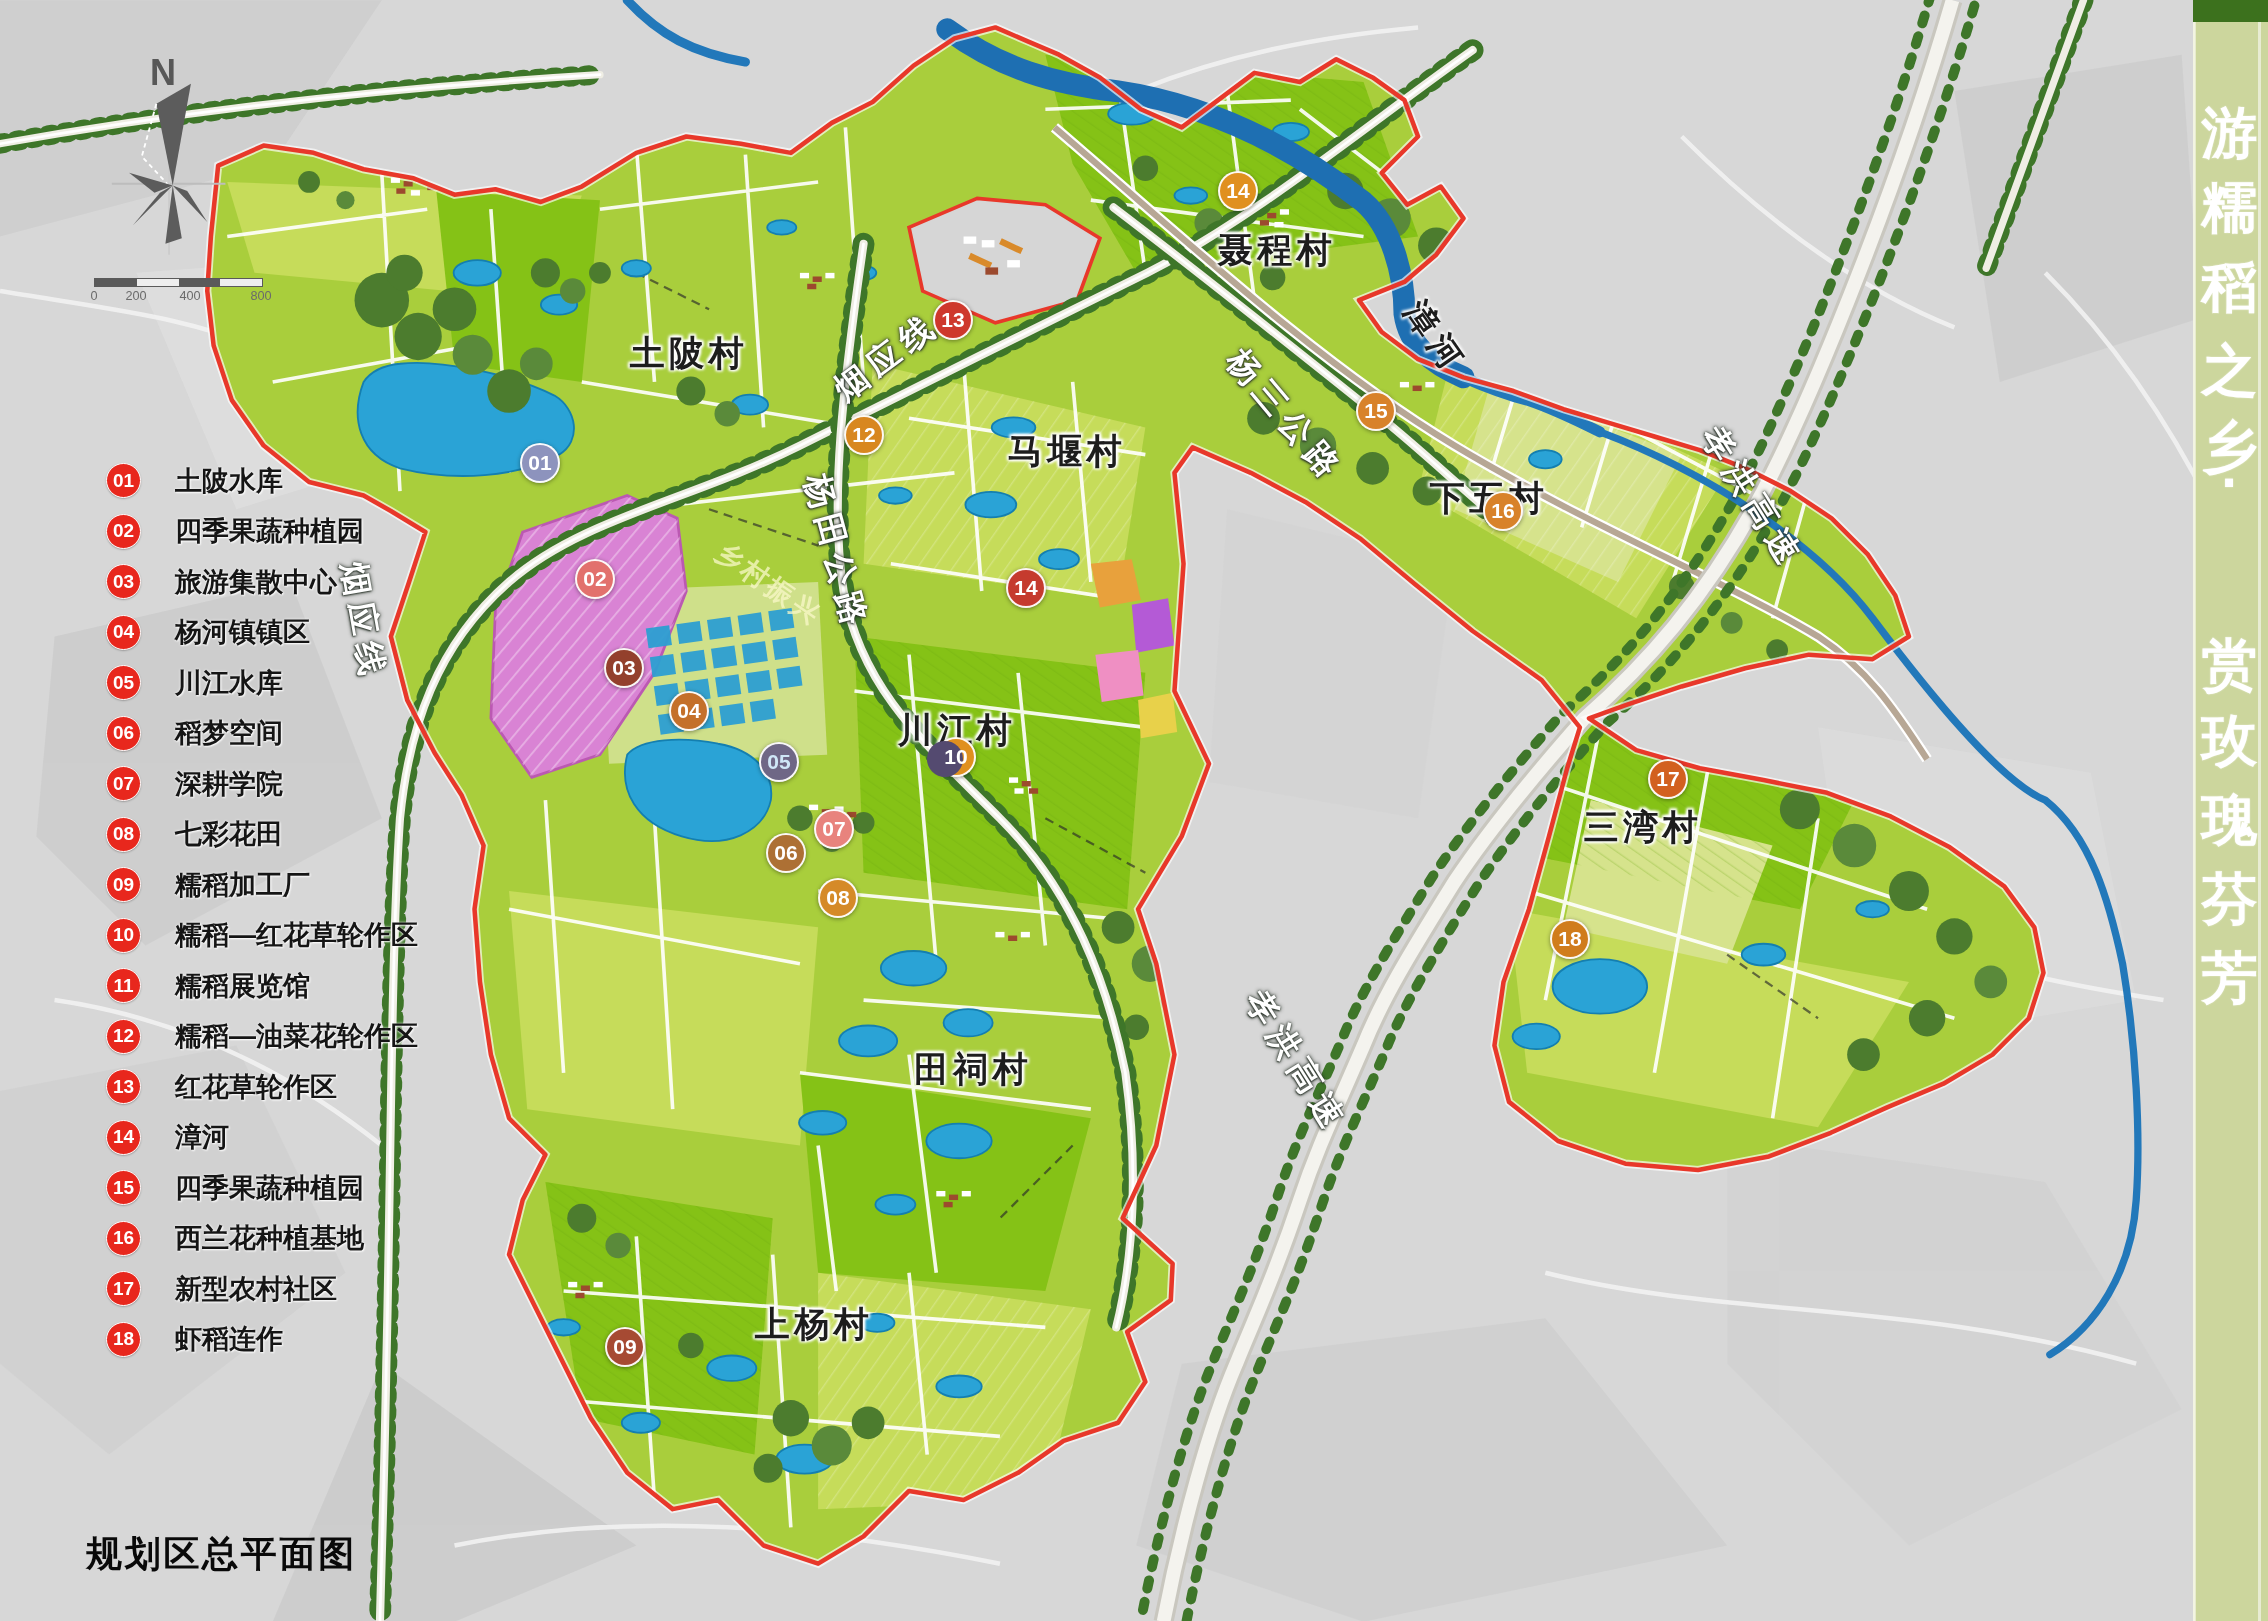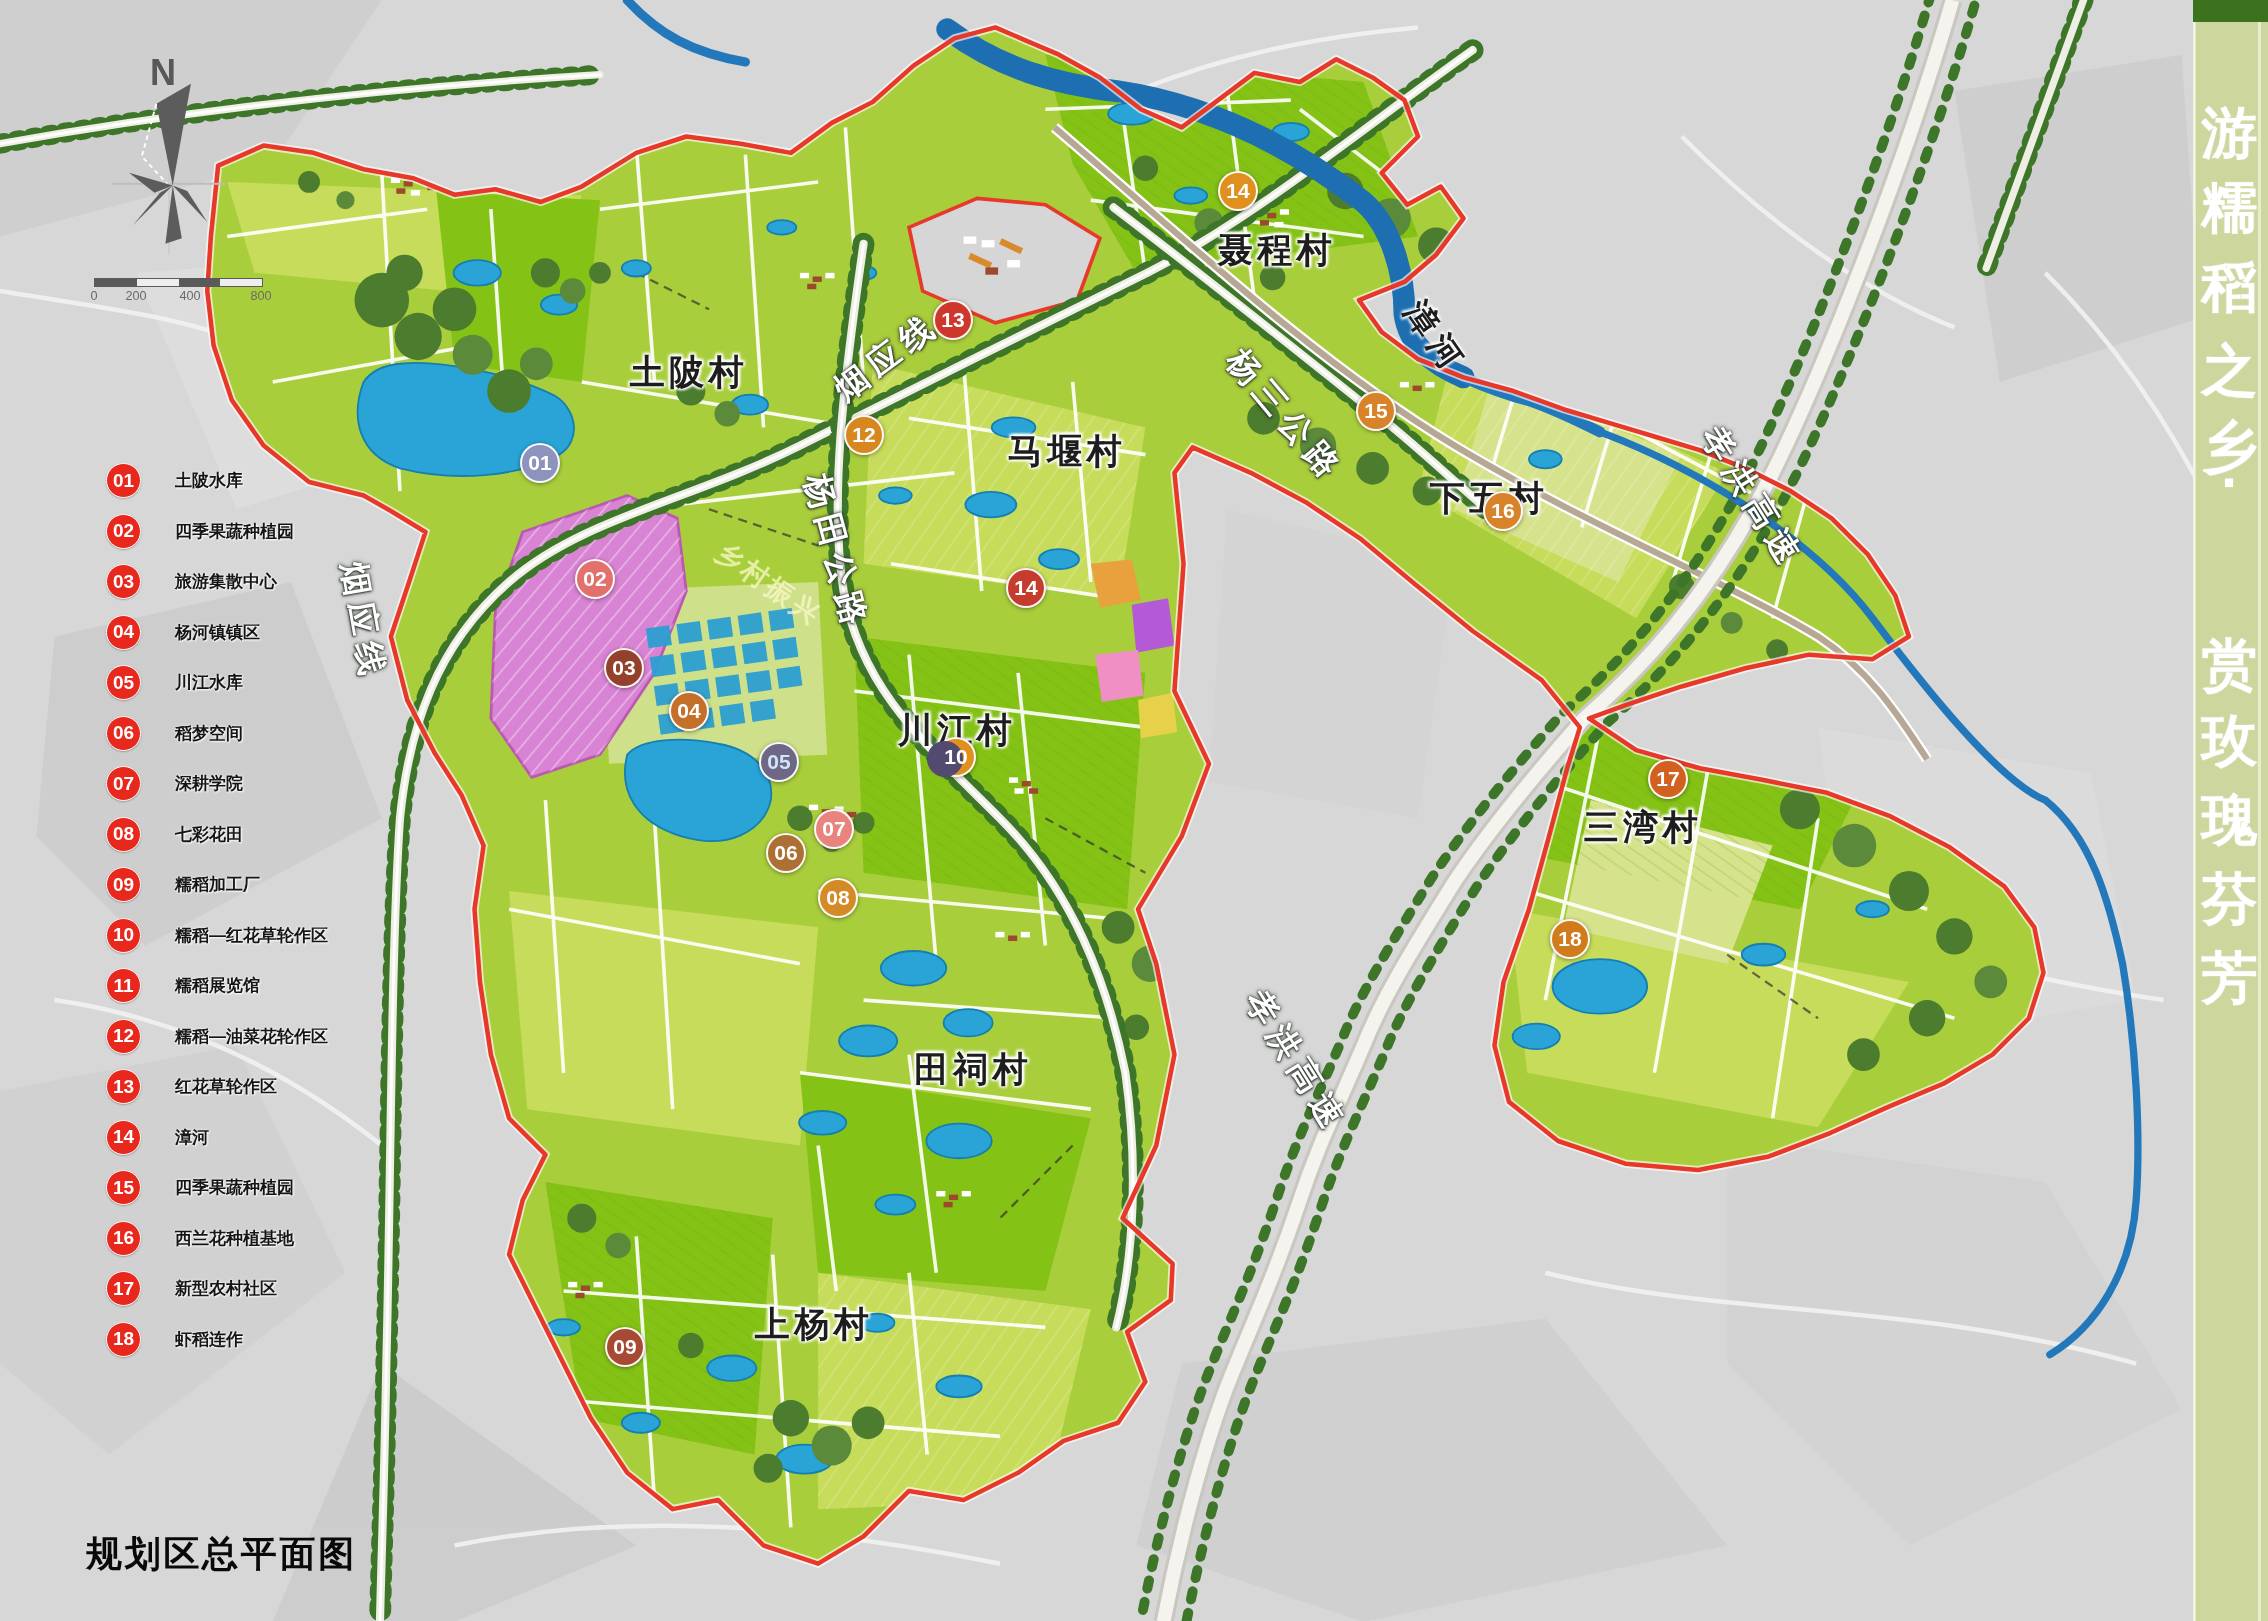--- a/index.html
+++ b/index.html
@@ -23,21 +23,21 @@
     box-shadow:0 0.9px 4.5px rgba(0,0,0,.4);box-sizing:border-box;z-index:6;}
   .marker.dual::before{content:"";position:absolute;left:-11px;top:1.8px;width:36px;height:36px;
     border-radius:50%;background:#544a70;z-index:-1;}
 
   
   .legend{position:absolute;left:106px;top:463px;z-index:7;}
   .legend-item{display:flex;align-items:center;margin-bottom:15.5px;height:35px;}
   .legend-badge{width:35px;height:35px;border-radius:50%;background:#e8271d;border:1.8px solid #fff;
     box-sizing:border-box;color:#fff;font-weight:bold;font-size:19px;display:flex;
     align-items:center;justify-content:center;flex:0 0 35px;box-shadow:0 0.9px 1.8px rgba(0,0,0,.25);}
-  .legend-label{margin-left:34px;font-size:17px;font-weight:bold;color:#151515;white-space:nowrap;
+  .legend-label{margin-left:34px;font-size:27px;font-weight:bold;color:#151515;white-space:nowrap;
     text-shadow:0 0 2.7px rgba(255,255,255,.9),0.9px 0.9px 1.8px rgba(255,255,255,.9);}
 
   
   .scalebar{position:absolute;left:94px;top:278px;z-index:7;}
   .scale-track{display:flex;height:7.3px;border:0.9px solid #5a5a5a;width:167px;}
   .scale-track div{flex:1;}
   .scale-track div:nth-child(odd){background:#5a5a5a;}
   .scale-track div:nth-child(even){background:#eee;}
   .scale-ticks{position:relative;height:18px;margin-top:1.8px;}
   .scale-num{position:absolute;transform:translateX(-50%);font-size:12.7px;color:#6b6b6b;top:0;}
@@ -432,21 +432,21 @@
       <polyline points="54,62 38,120 66,150" fill="none" stroke="#ffffff" stroke-width="2" stroke-dasharray="5 4"></polyline>
       <polygon points="72,152 28,196 58,160" fill="#5c5c5c"></polygon>
       <polygon points="72,152 64,216 82,210" fill="#5c5c5c"></polygon>
       <polygon points="72,152 110,192 88,158" fill="#5c5c5c"></polygon>
       <polygon points="72,152 24,138 52,160" fill="#5c5c5c"></polygon>
     </g>
   </svg>
 
   <div>
 
-  <div class="vlabel" style="left: 689px; top: 372px;">土陂村</div>
+  <div class="vlabel" style="left: 689px; top: 353px;">土陂村</div>
       <div class="vlabel" style="left: 1277px; top: 250px;">聂程村</div>
       <div class="vlabel" style="left: 1067px; top: 451px;">马堰村</div>
       <div class="vlabel" style="left: 1489px; top: 498px;">下五村</div>
       <div class="vlabel" style="left: 957px; top: 730px;">川江村</div>
       <div class="vlabel" style="left: 1643px; top: 827px;">三湾村</div>
       <div class="vlabel" style="left: 973px; top: 1069px; text-align: right;">田祠村</div>
       <div class="vlabel" style="left: 814px; top: 1324px;">上杨村</div>
     </div>
 
   <div>

